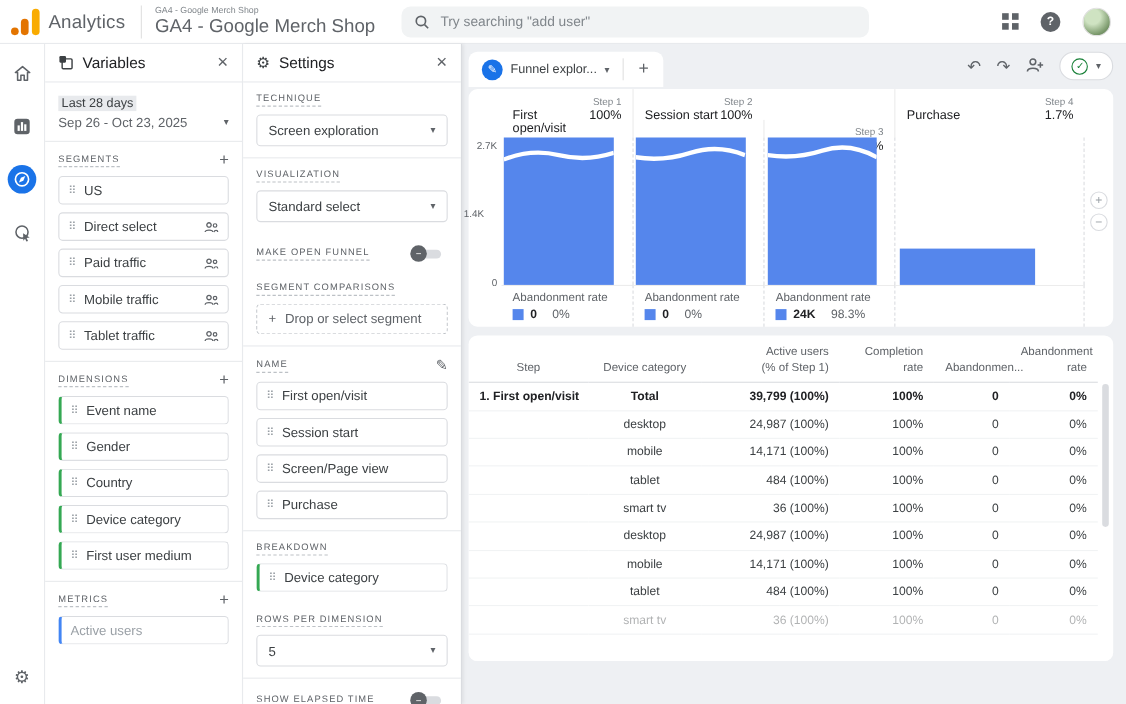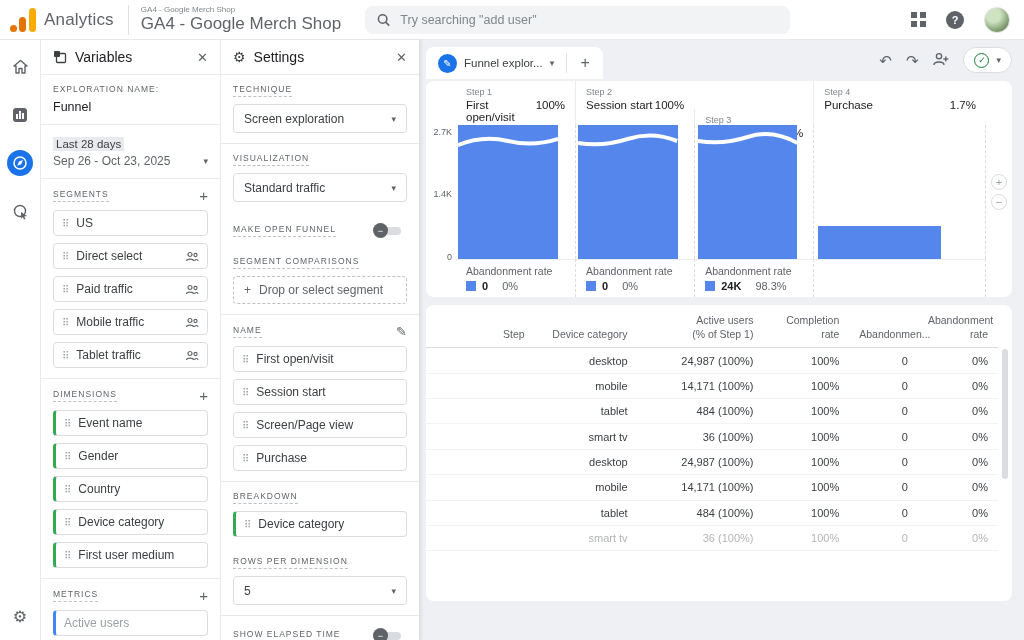--- a/index.html
+++ b/index.html
@@ -92,25 +92,25 @@
   .save-pill { display:flex; align-items:center; gap:7px; border:1px solid #dadce0; border-radius:14px;
     background:#fff; height:26px; padding:0 10px; }
   .chk-circle { width:15px; height:15px; border:1.5px solid #188038; border-radius:50%; color:#188038; font-size:9px;
     display:flex; align-items:center; justify-content:center; font-weight:bold; }
 
   
   .chart-card { background:#fff; border-radius:8px; margin-top:2px; position:relative;
     display:grid; grid-template-columns:30px 1fr 1fr 1fr 1.45fr 26px; grid-template-rows:44px 134px 38px; }
   .yaxis { grid-column:1; grid-row:2; position:relative; font-size:9px; color:#5f6368; }
   .yaxis .t0 { position:absolute; top:2px; right:4px; }
-  .yaxis .t1 { position:absolute; top:64px; right:4px; }
+  .yaxis .t1 { position:absolute; top:64px; right:16px; }
   .yaxis .t2 { position:absolute; bottom:-3px; right:4px; }
   .step-head { grid-row:1; padding:6px 10px 0 10px; border-left:1px solid #ececec; }
   .step-head.first { border-left:none; }
-  .step-head .s-lab { font-size:9px; color:#80868b; margin-bottom:2px; }
+  .step-head .s-lab { font-size:9px; color:#80868b; margin-bottom:2px;text-align:right; }
   .step-head .s-row { display:flex; justify-content:space-between; font-size:11.5px; color:#202124; }
   .step-chart { grid-row:2; position:relative; border-left:1px dashed #dadce0; }
   .step-chart.first { border-left:none; }
   .step-chart.last { border-right:1px dashed #dadce0; }
   .bar { position:absolute; left:2%; bottom:0; width:84%; background:#5586ec; }
   .bar.full { height:100%; }
   .bar.small { height:25%; }
   .bar svg { position:absolute; top:6px; left:0; width:100%; height:22px; display:block; }
   .zoom-btns { grid-column:6; grid-row:2; display:flex; flex-direction:column; gap:4px; align-items:center; justify-content:center; }
   .zoom-btn { width:16px; height:16px; border:1px solid #dadce0; border-radius:50%; color:#9aa0a6; font-size:11px;
@@ -124,21 +124,21 @@
   .ab-cell .pct { color:#5f6368; margin-left:8px; }
   .ab-empty { grid-row:3; border-top:1px solid #ececec; border-left:1px dashed #dadce0; border-right:1px dashed #dadce0; }
 
   
   .table-card { background:#fff; border-radius:8px; margin-top:8px; height:296px; position:relative; overflow:hidden; }
   table { width:calc(100% - 14px); border-collapse:collapse; table-layout:fixed; }
   th { font-weight:normal; font-size:10.5px; color:#5f6368; padding:8px 10px 6px 10px; border-bottom:1px solid #dadce0;
     vertical-align:bottom; white-space:pre-line; line-height:1.35; }
   td { font-size:11px; color:#3c4043; padding:6.2px 10px; border-bottom:1px solid #f1f3f4; white-space:nowrap; overflow:hidden; }
   th.num, td.num { text-align:right; }
-  th.txt, td.txt { text-align:right; }
+  th.txt, td.txt { text-align:center; }
   tr.total td { font-weight:bold; color:#202124; }
   tr.faded td { opacity:.4; }
   .tbl-scroll { position:absolute; right:4px; top:44px; width:6px; height:130px; border-radius:3px; background:#dadce0; }
   .tbl-fade { position:absolute; left:0; right:0; bottom:0; height:18px;
     background:linear-gradient(rgba(255,255,255,0), rgba(255,255,255,.95)); }
 </style>
 </head>
 <body>
 
 <header class="topbar">
@@ -206,24 +206,20 @@
   <aside class="panel vars">
     <div class="panel-head">
       <svg width="14" height="14" viewBox="0 0 14 14">
         <rect x="3.5" y="3.5" width="9" height="9" rx="1" fill="none" stroke="#3c4043" stroke-width="1.3"></rect>
         <rect x="1" y="1" width="6" height="6" rx="1" fill="#3c4043"></rect>
       </svg>
       <span class="ttl">Variables</span>
       <span class="x-btn">✕</span>
     </div>
 
-    <div class="sec">
-      <div class="sec-label" style="border:none;">EXPLORATION NAME:</div>
-      <div class="exp-name" style="margin-top:4px;">Funnel</div>
-    </div>
 
     <div class="sec">
       <span class="date-preset">Last 28 days</span>
       <div class="date-row">
         <span class="date-range">Sep 26 - Oct 23, 2025</span>
         <span class="caret">▾</span>
       </div>
     </div>
 
     <div class="sec">
@@ -339,21 +335,21 @@
         <span>Screen exploration</span>
         <span class="caret">▾</span>
       </div>
     </div>
 
     <div class="sec" style="border-bottom:none;">
       <div class="sec-label-row">
           <span class="sec-label">VISUALIZATION</span>
         </div>
       <div class="dropdown">
-        <span>Standard traffic</span>
+        <span>Standard select</span>
         <span class="caret">▾</span>
       </div>
     </div>
 
     <div class="sec" style="border-bottom:none; padding-top:12px;">
       <div class="toggle-row">
         <span class="sec-label">MAKE OPEN FUNNEL</span>
         <span class="toggle">
           <span class="track"></span>
           <span class="knob">−</span>
@@ -566,20 +562,28 @@
             <th class="num">Active users
 (% of Step 1)</th>
             <th class="num">Completion
 rate</th>
             <th class="num">Abandonmen...</th>
             <th class="num">Abandonment
 rate</th>
           </tr>
         </thead>
         <tbody>
+          <tr class="total">
+            <td class="txt">1. First open/visit</td>
+              <td class="txt">Total</td>
+            <td class="num">39,799 (100%)</td>
+              <td class="num">100%</td>
+            <td class="num">0</td>
+              <td class="num">0%</td>
+          </tr>
           <tr>
             <td class="txt"></td>
               <td class="txt">desktop</td>
             <td class="num">24,987 (100%)</td>
               <td class="num">100%</td>
             <td class="num">0</td>
               <td class="num">0%</td>
           </tr>
           <tr>
             <td class="txt"></td>

